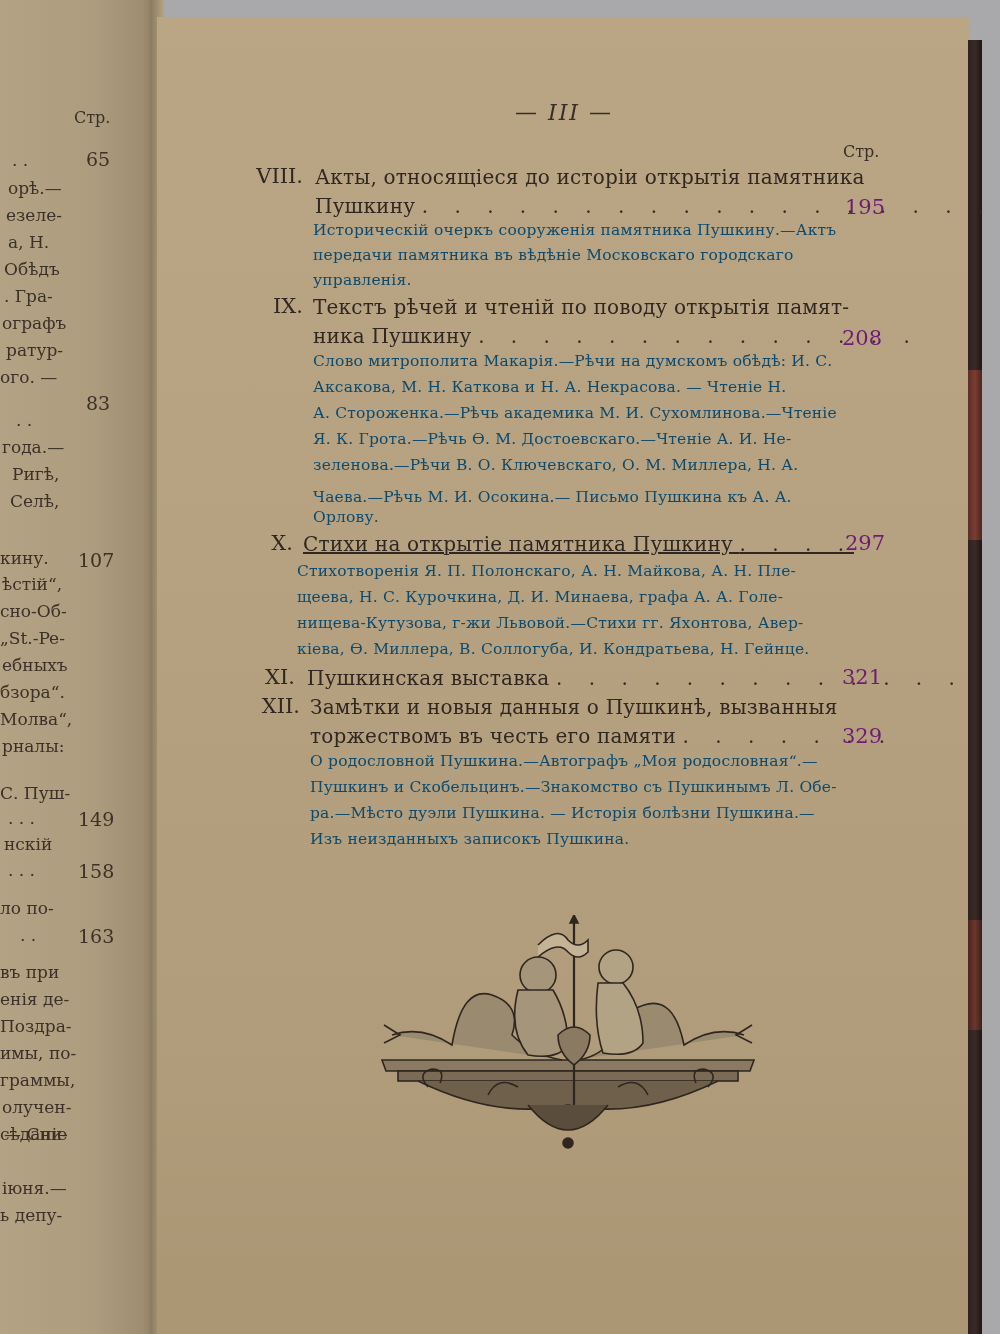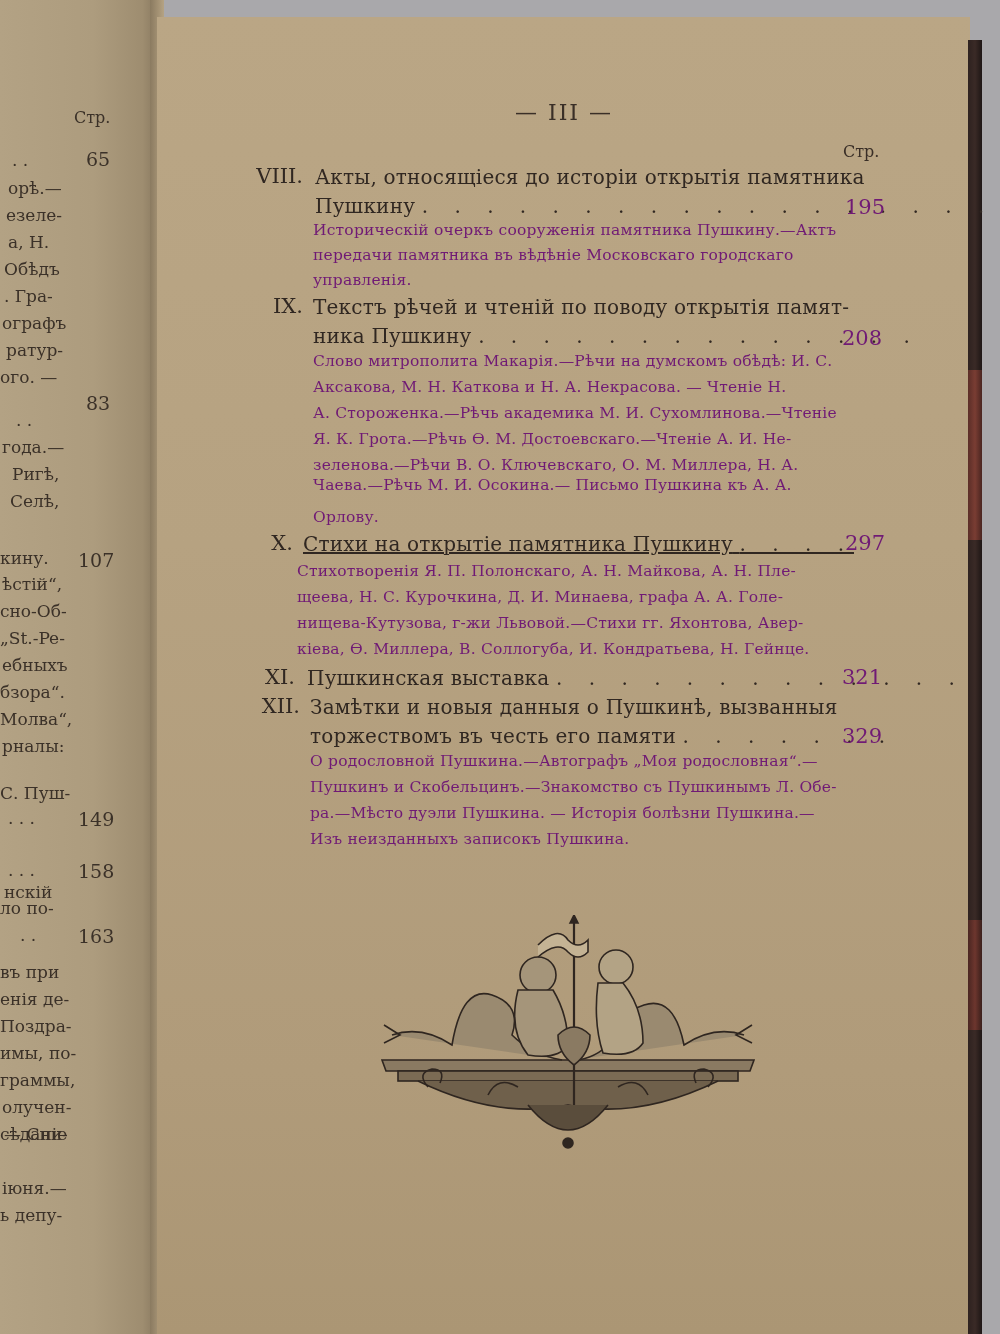--- a/index.html
+++ b/index.html
@@ -33,32 +33,32 @@
     position:absolute; left:968px; top:920px; width:14px; height:110px;
     background:linear-gradient(90deg,#4a2622,#6d362e,#3a1f1b);
   }
 
   
   .lp { position:absolute; font-size:17px; color:#3b3128; white-space:nowrap; }
   .lp.num { font-size:19px; }
 
   
   .page-number {
-    position:absolute; left:515px; top:100px; font-size:22px; letter-spacing:2px; color:#3a2f27;
+    position:absolute; left:515px; top:100px; font-size:22px; letter-spacing:2px; color:#3a2f27;font-style:italic;
   }
   .str-label { position:absolute; font-size:16px; color:#3a2f27; }
   .entry-line {
     position:absolute; font-size:20px; white-space:nowrap; color:#302721;
     letter-spacing:0.2px;
   }
   .roman { position:absolute; font-size:21px; text-align:right; color:#302721; }
   .dots { letter-spacing:10px; }
   .pg { position:absolute; font-size:21px; color:#701a75; }
   .sub {
-    position:absolute; font-size:15.5px; color:#701a75; white-space:nowrap;
+    position:absolute; font-size:15.5px; color:#0c4a6e; white-space:nowrap;
     letter-spacing:0.2px;
   }
   .ornament { position:absolute; left:378px; top:915px; width:380px; height:240px; }
 </style>
 </head>
 <body>
 
 <div class="left-page">
   <div class="lp" style="left:74px;top:108px;font-size:16px;">Стр.</div>
   <div id="lp-frags">
@@ -78,21 +78,21 @@
       <div class="lp" style="left: 0px; top: 548px;">кину.</div>
       <div class="lp" style="left: 2px; top: 574px;">ѣстій“,</div>
       <div class="lp" style="left: 0px; top: 601px;">сно-Об-</div>
       <div class="lp" style="left: 0px; top: 628px;">„St.-Pe-</div>
       <div class="lp" style="left: 2px; top: 655px;">ебныхъ</div>
       <div class="lp" style="left: 0px; top: 682px;">бзора“.</div>
       <div class="lp" style="left: 0px; top: 709px;">Молва“,</div>
       <div class="lp" style="left: 2px; top: 736px;">рналы:</div>
       <div class="lp" style="left: 0px; top: 783px;">С. Пуш-</div>
       <div class="lp" style="left: 8px; top: 808px;">. . .</div>
-      <div class="lp" style="left: 4px; top: 882px; text-align: right;">нскій</div>
+      <div class="lp" style="left: 4px; top: 834px; text-align: right;">нскій</div>
       <div class="lp" style="left: 8px; top: 860px;">. . .</div>
       <div class="lp" style="left: 0px; top: 898px;">ло по-</div>
       <div class="lp" style="left: 20px; top: 925px;">. .</div>
       <div class="lp" style="left: 0px; top: 962px;">въ при</div>
       <div class="lp" style="left: 0px; top: 989px;">енія де-</div>
       <div class="lp" style="left: 0px; top: 1016px;">Поздра-</div>
       <div class="lp" style="left: 0px; top: 1043px;">имы, по-</div>
       <div class="lp" style="left: 0px; top: 1070px;">граммы,</div>
       <div class="lp" style="left: 2px; top: 1097px;">олучен-</div>
       <div class="lp" style="left: 4px; top: 1124px;">— Спи-</div>
@@ -135,21 +135,21 @@
 <div class="entry-line" style="left:313px;top:324px;">
   <span>ника Пушкину</span>
   <span class="dots">. . . . . . . . . . .     . . .</span>
 </div>
 <div class="pg" style="left:842px;top:326px;">208</div>
 <div class="sub" style="left:313px;top:352px;">Слово митрополита Макарія.—Рѣчи на думскомъ обѣдѣ: И. С.</div>
 <div class="sub" style="left:313px;top:378px;">Аксакова, М. Н. Каткова и Н. А. Некрасова. — Чтеніе Н.</div>
 <div class="sub" style="left:313px;top:404px;">А. Стороженка.—Рѣчь академика М. И. Сухомлинова.—Чтеніе</div>
 <div class="sub" style="left:313px;top:430px;">Я. К. Грота.—Рѣчь Ѳ. М. Достоевскаго.—Чтеніе А. И. Не-</div>
 <div class="sub" style="left:313px;top:456px;">зеленова.—Рѣчи В. О. Ключевскаго,  О. М. Миллера, Н. А.</div>
-<div class="sub" style="left:313px;top:476px;">Чаева.—Рѣчь М. И. Осокина.— Письмо Пушкина къ А. А.</div>
+<div class="sub" style="left:313px;top:488px;">Чаева.—Рѣчь М. И. Осокина.— Письмо Пушкина къ А. А.</div>
 <div class="sub" style="left:313px;top:508px;">Орлову.</div>
 
 <div class="roman" style="left:248px;top:531px;width:45px;">X.</div>
 <div class="entry-line" style="left:303px;top:532px;text-decoration:underline;">
   <span>Стихи на открытіе памятника Пушкину</span>
   <span class="dots">. . .   .</span>
 </div>
 <div class="pg" style="left:845px;top:531px;">297</div>
 <div class="sub" style="left:297px;top:562px;">Стихотворенія Я. П. Полонскаго, А. Н. Майкова, А. Н. Пле-</div>
 <div class="sub" style="left:297px;top:588px;">щеева, Н. С. Курочкина, Д. И. Минаева, графа А. А. Голе-</div>

